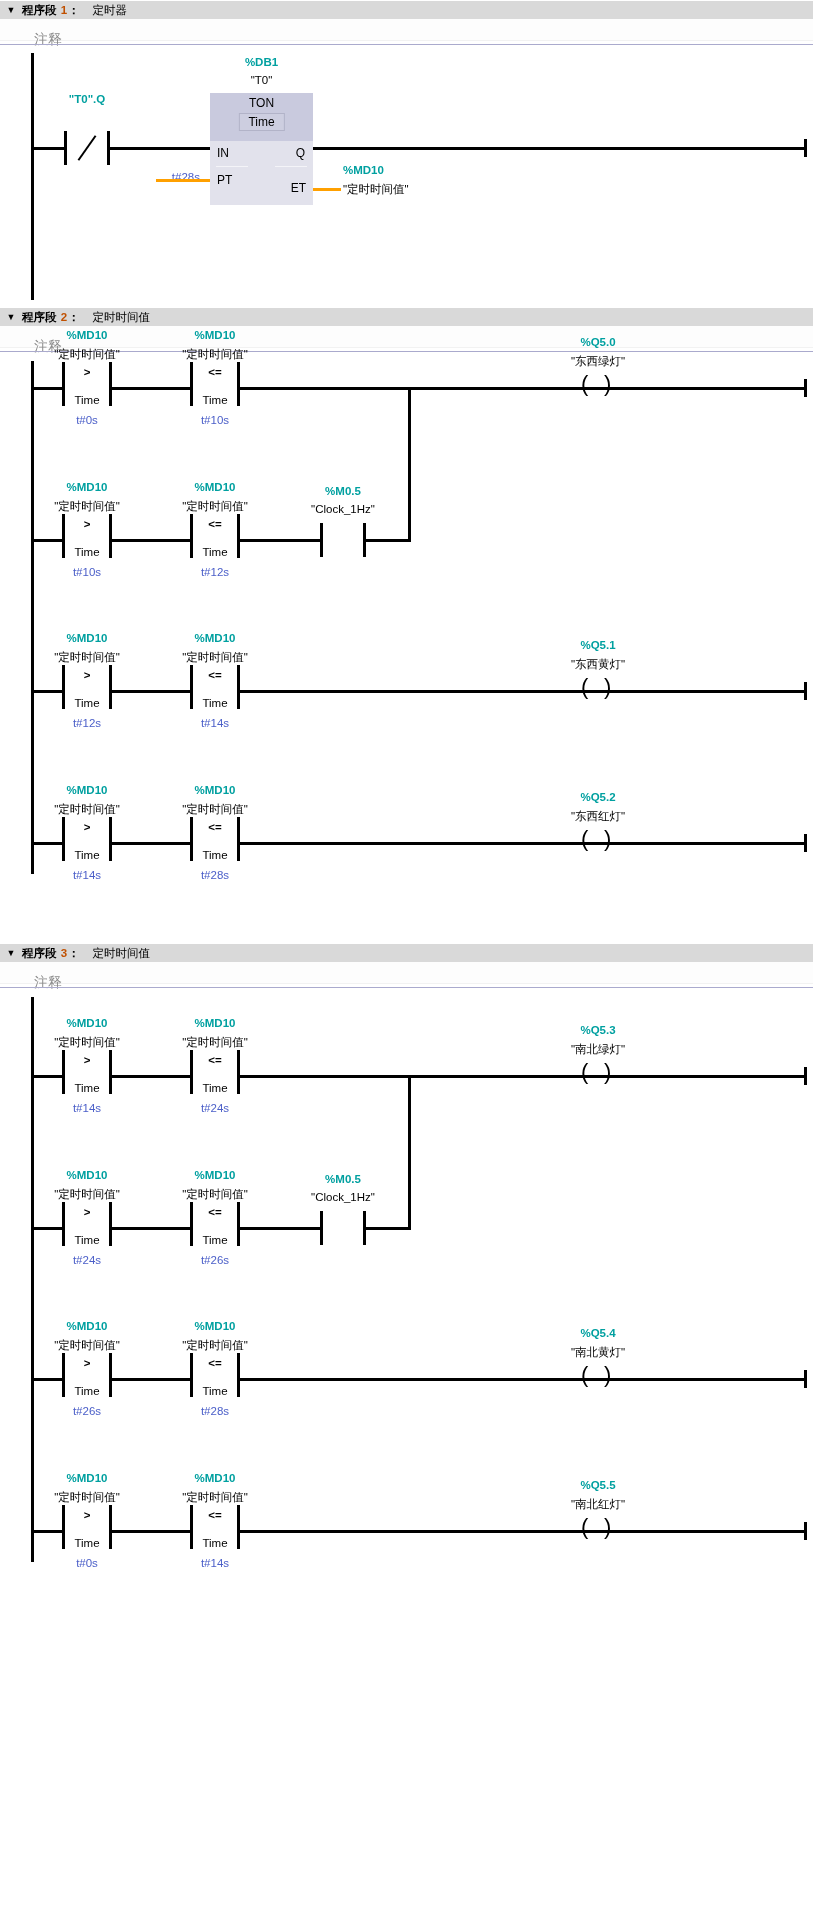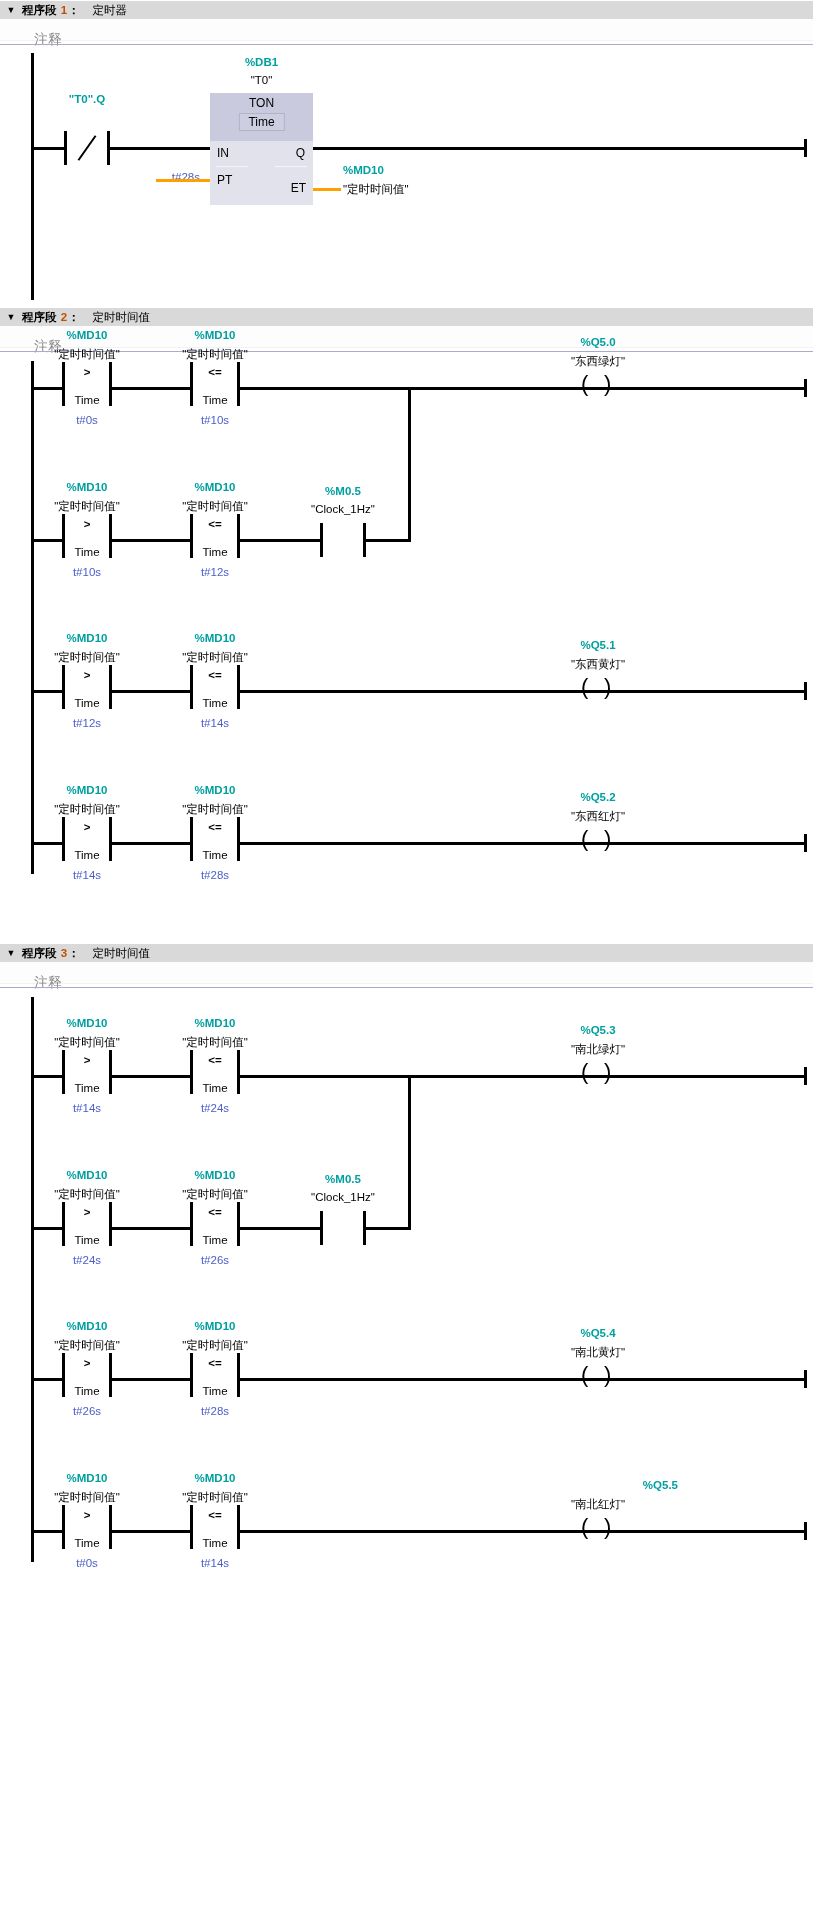--- a/index.html
+++ b/index.html
@@ -411,21 +411,21 @@
     <div class="cmp-op" style="left:175px;top:1509px;width:80px;">&lt;=</div>
     <div class="cmp-type" style="left:175px;top:1537px;width:80px;">Time</div>
     <div class="op-addr" style="left:145px;top:1472px;width:140px;">%MD10</div>
     <div class="op-name" style="left:145px;top:1490px;width:140px;">"定时时间值"</div>
     <div class="cmp-val" style="left:145px;top:1557px;width:140px;">t#14s</div>
     <div class="wire" style="left:237px;top:1530px;width:570px;"></div>
     <div class="coil" style="left:0;top:0;width:813px;height:0;">
       <div class="p" style="left:581px;top:1516px;">(</div>
       <div class="p" style="left:604px;top:1516px;">)</div>
     </div>
-    <div class="op-addr" style="left:518px;top:1479px;width:160px;text-align:right;">%Q5.5</div>
+    <div class="op-addr" style="left:518px;top:1479px;width:160px;">%Q5.5</div>
     <div class="op-name" style="left:518px;top:1497px;width:160px;">"南北红灯"</div>
     <div class="vwire" style="left:804px;top:379px;height:18px;"></div>
     <div class="vwire" style="left:804px;top:682px;height:18px;"></div>
     <div class="vwire" style="left:804px;top:834px;height:18px;"></div>
     <div class="vwire" style="left:804px;top:1067px;height:18px;"></div>
     <div class="vwire" style="left:804px;top:1370px;height:18px;"></div>
     <div class="vwire" style="left:804px;top:1522px;height:18px;"></div>
     <div class="vwire" style="left:804px;top:139px;height:18px;"></div>
   </div>
 

